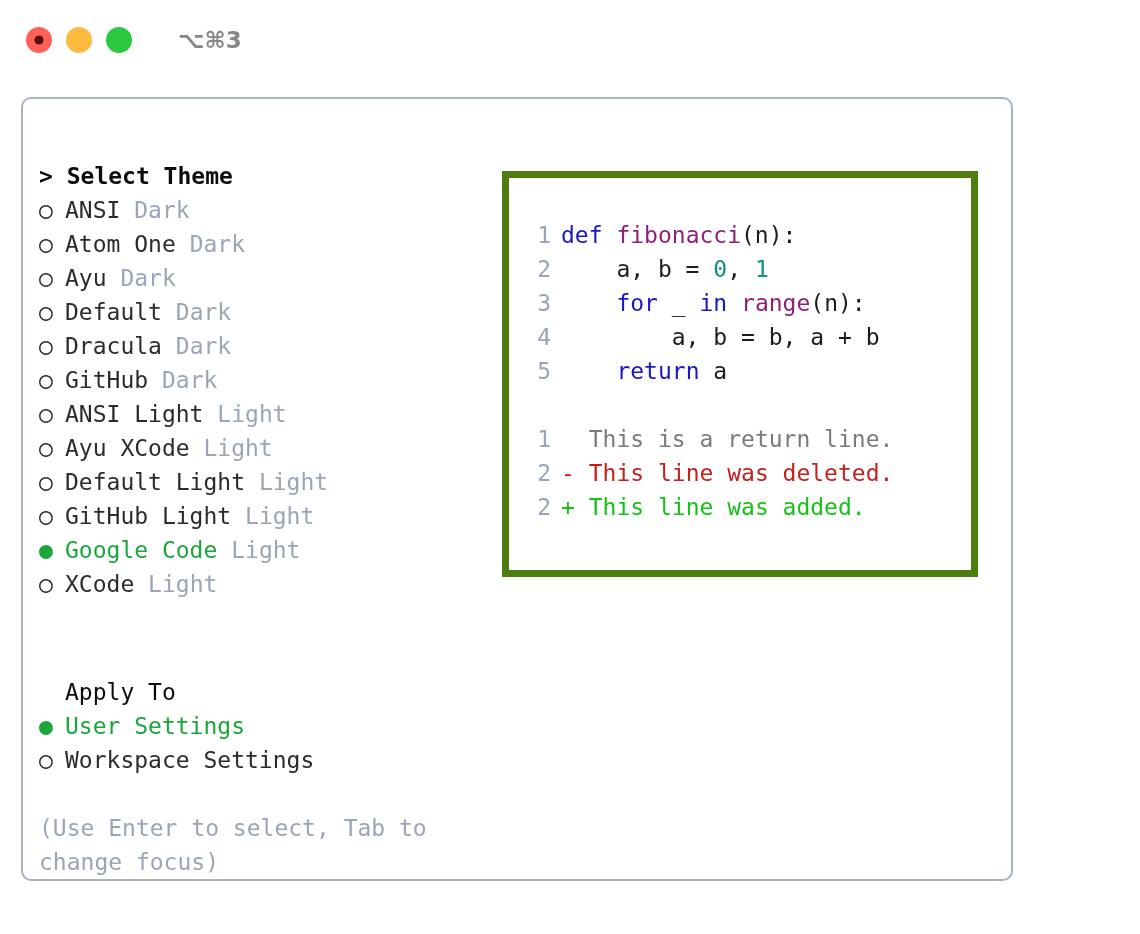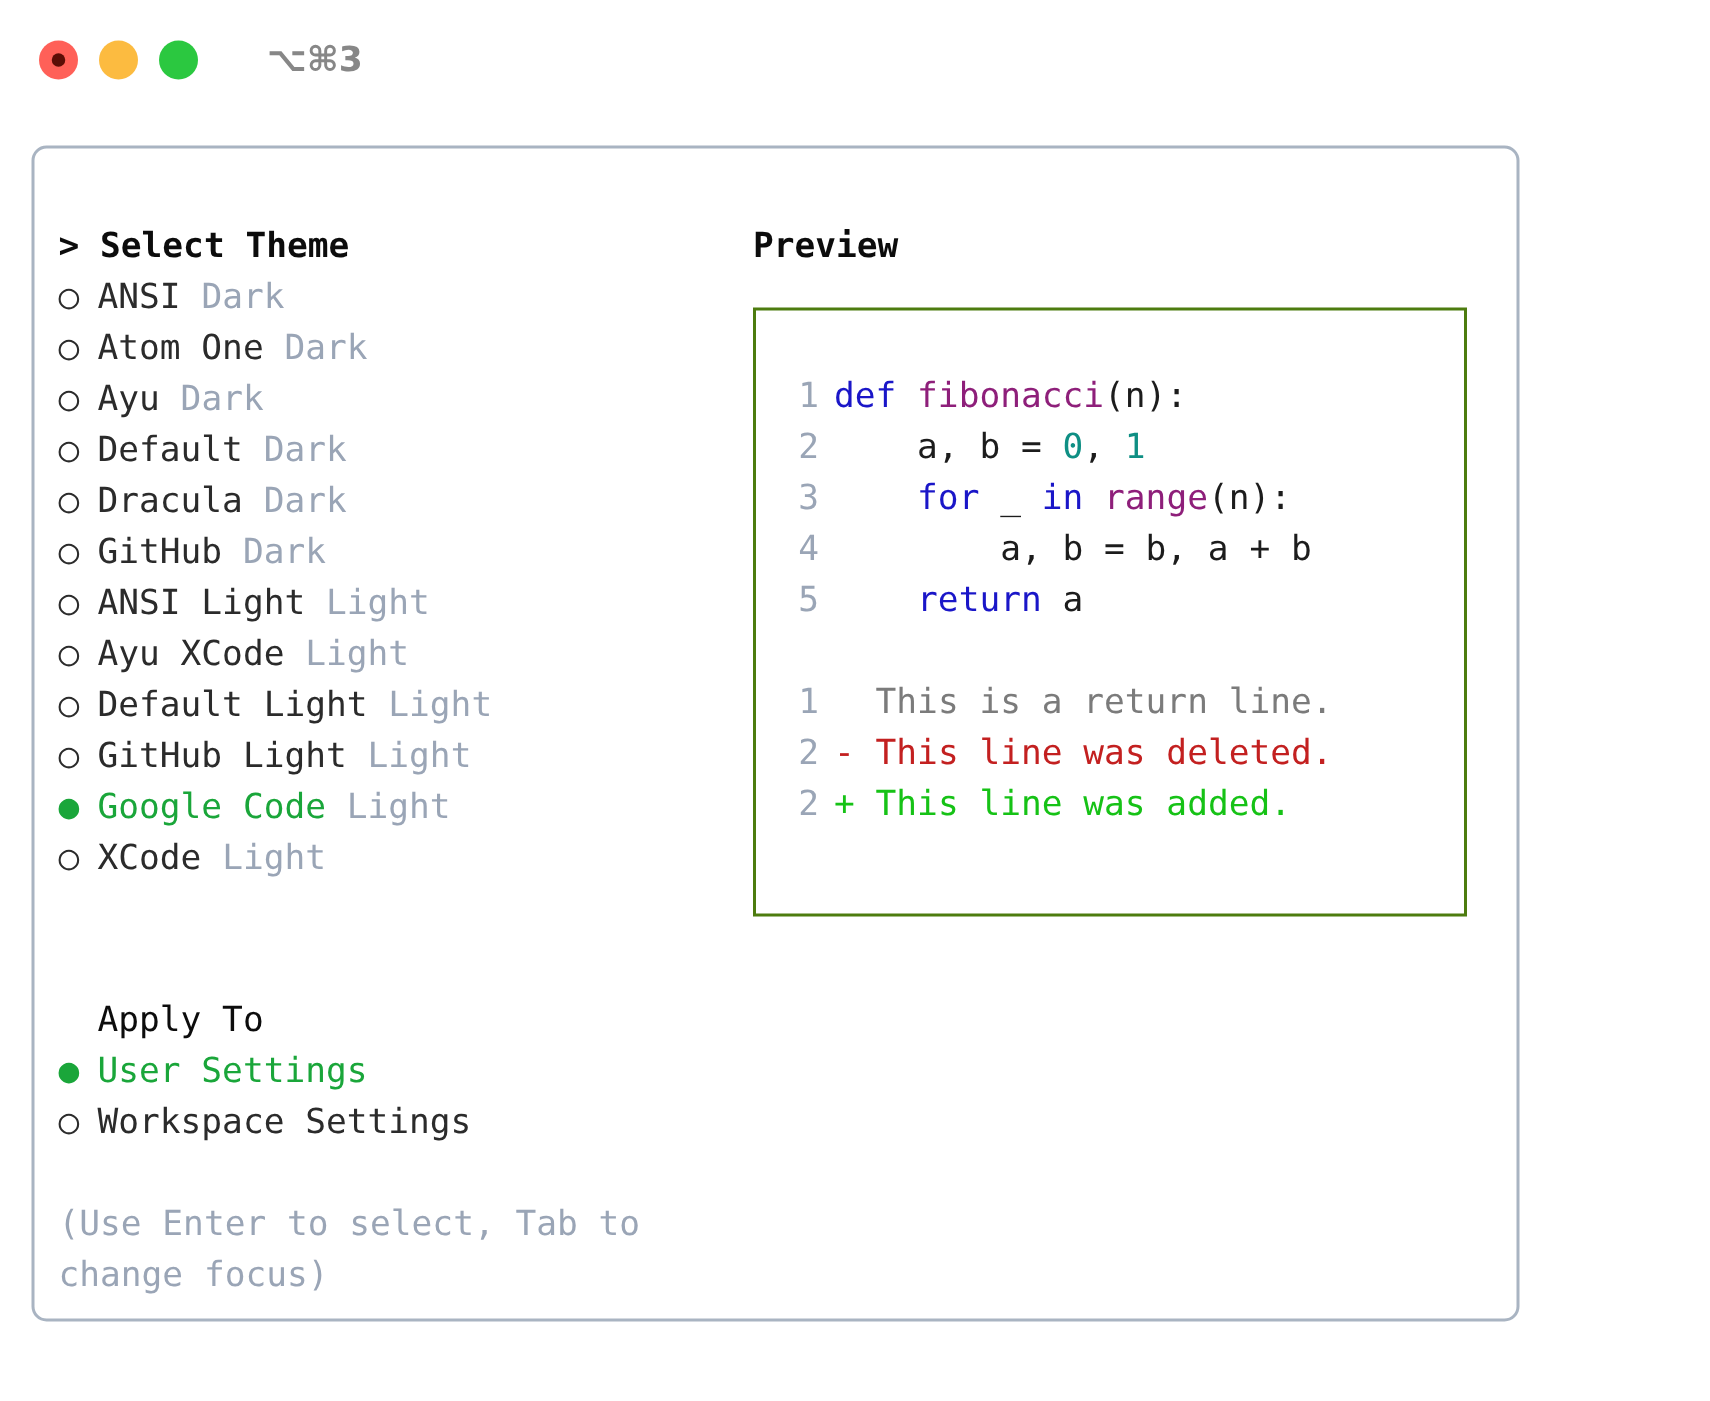--- a/index.html
+++ b/index.html
@@ -80,21 +80,21 @@
     border: 2px solid #a9b4c2;
     border-radius: 10px;
     box-sizing: border-box;
     background: #ffffff;
   }
 
   
   .col-left {
     position: absolute;
     left: 16px;
-    top: 48px;
+    top: 60px;
     width: 440px;
   }
   .col-right {
     position: absolute;
     left: 479px;
     top: 48px;
     width: 500px;
   }
 
   
@@ -144,21 +144,21 @@
     font-size: 23px;
     line-height: 34px;
     color: #0c0c0c;
     font-weight: bold;
     white-space: pre;
   }
   .preview-box {
     margin-top: 24px;
     width: 476px;
     height: 406px;
-    border: 2px solid #4d7c0f;
+    border: 7px solid #4d7c0f;
     box-sizing: border-box;
     background: #ffffff;
     padding: 40px 0 0 14px;
   }
   .code-line {
     font-size: 23px;
     line-height: 34px;
     white-space: pre;
     color: #1c1c1c;
   }
@@ -220,21 +220,20 @@
       <div id="apply-list">
           <div class="row selected"><span class="marker sel">●</span><span class="label">User Settings</span></div>
           <div class="row"><span class="marker">○</span><span class="label">Workspace Settings</span></div>
         </div>
 
       <div class="hint">(Use Enter to select, Tab to change focus)</div>
     </div>
 
     <div class="col-right">
 
-      <div class="preview-head">Preview</div>
 
       <div class="preview-box">
         <div id="code-sample">
             <div class="code-line"><span class="gutter">1</span><span class="kw">def </span><span class="fn">fibonacci</span><span class="pl">(n):</span></div>
             <div class="code-line"><span class="gutter">2</span><span class="pl">    a, b = </span><span class="num">0</span><span class="pl">, </span><span class="num">1</span></div>
             <div class="code-line"><span class="gutter">3</span><span class="pl">    </span><span class="kw">for</span><span class="pl"> _ </span><span class="kw">in</span><span class="pl"> </span><span class="fn">range</span><span class="pl">(n):</span></div>
             <div class="code-line"><span class="gutter">4</span><span class="pl">        a, b = b, a + b</span></div>
             <div class="code-line"><span class="gutter">5</span><span class="pl">    </span><span class="kw">return</span><span class="pl"> a</span></div>
           </div>
         <div class="blank-code"></div>

